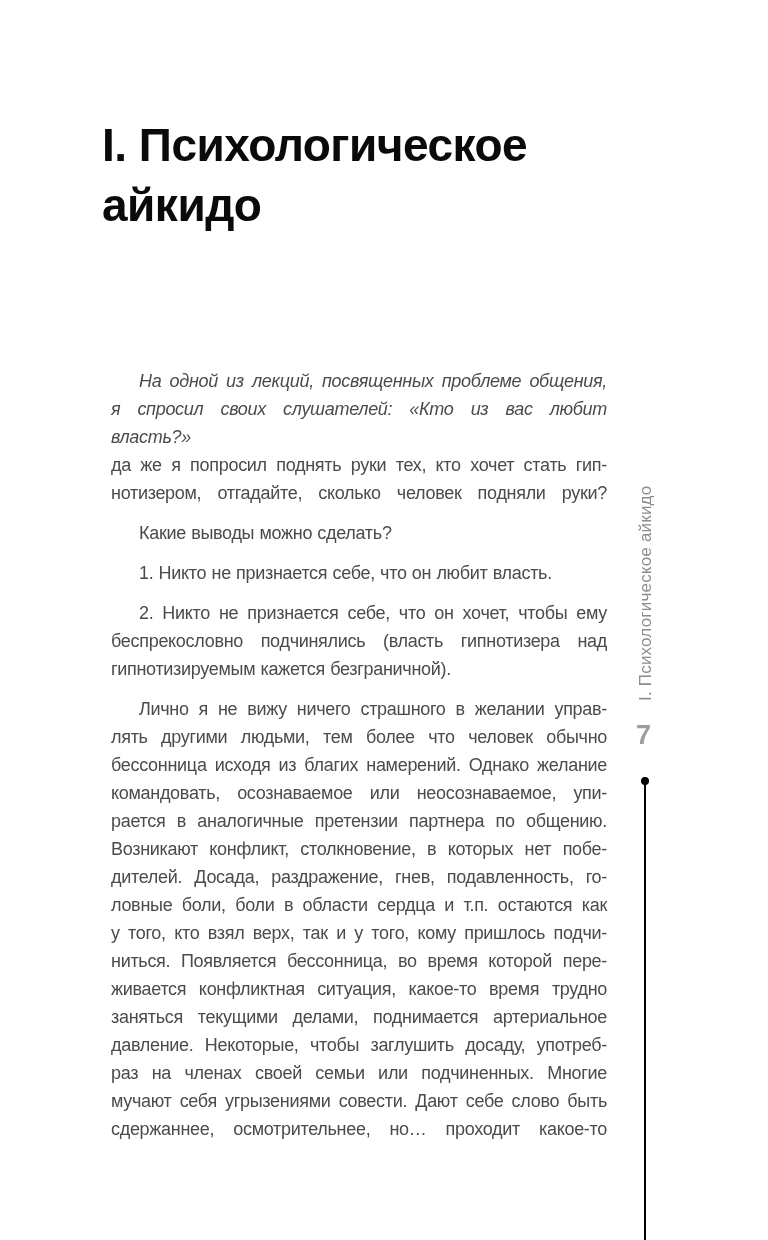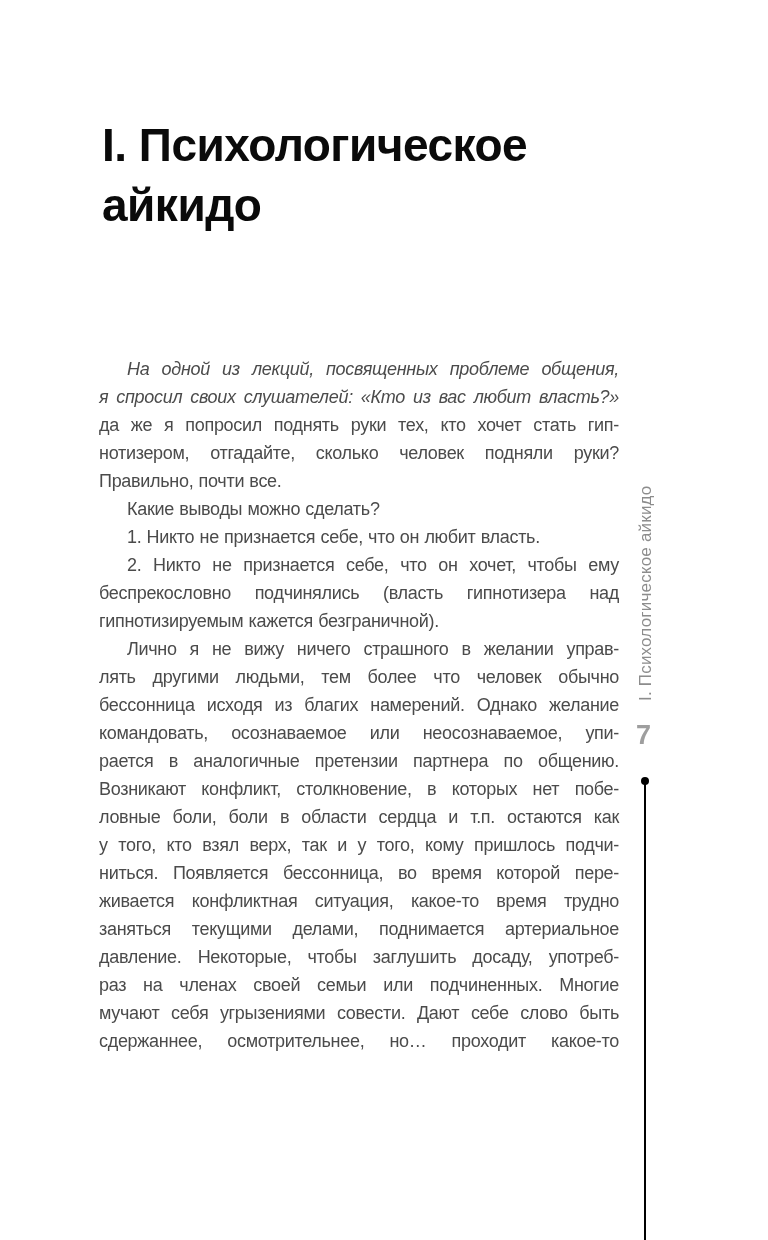--- a/index.html
+++ b/index.html
@@ -30,21 +30,21 @@
   
   .body-text {
     position: absolute;
     left: 99px; top: 355px;
     width: 520px;
     color: #4b4b4b;
     font-size: 18px;
     letter-spacing: -0.3px;
     word-spacing: 0.5px;
   }
-  .paragraph { margin: 0; }
+  .paragraph { margin: 12px; }
   .line {
     line-height: 28px;
     text-align: left;
     white-space: normal;
   }
   .line.just {
     text-align: justify;
     text-align-last: justify;
   }
   .line.ind { padding-left: 28px; }
@@ -97,40 +97,40 @@
     <div>I. Психологическое</div>
     <div>айкидо</div>
   </h1>
 
   <div class="body-text">
       <div class="paragraph">
         <div class="line it ind just">На одной из лекций, посвященных проблеме общения,</div>
         <div class="line it just">я спросил своих слушателей: «Кто из вас любит власть?»</div>
         <div class="line just">да же я попросил поднять руки тех, кто хочет стать гип-</div>
         <div class="line just">нотизером, отгадайте, сколько человек подняли руки?</div>
-        <div class="line">Правильно, почти все.</div>
       </div>
       <div class="paragraph">
         <div class="line ind">Какие выводы можно сделать?</div>
       </div>
       <div class="paragraph">
         <div class="line ind">1. Никто не признается себе, что он любит власть.</div>
       </div>
       <div class="paragraph">
         <div class="line ind just">2. Никто не признается себе, что он хочет, чтобы ему</div>
         <div class="line just">беспрекословно подчинялись (власть гипнотизера над</div>
         <div class="line">гипнотизируемым кажется безграничной).</div>
       </div>
       <div class="paragraph">
         <div class="line ind just">Лично я не вижу ничего страшного в желании управ-</div>
         <div class="line just">лять другими людьми, тем более что человек обычно</div>
         <div class="line just">бессонница исходя из благих намерений. Однако желание</div>
         <div class="line just">командовать, осознаваемое или неосознаваемое, упи-</div>
         <div class="line just">рается в аналогичные претензии партнера по общению.</div>
         <div class="line just">Возникают конфликт, столкновение, в которых нет побе-</div>
+        <div class="line just">дителей. Досада, раздражение, гнев, подавленность, го-</div>
         <div class="line just">ловные боли, боли в области сердца и т.п. остаются как</div>
         <div class="line just">у того, кто взял верх, так и у того, кому пришлось подчи-</div>
         <div class="line just">ниться. Появляется бессонница, во время которой пере-</div>
         <div class="line just">живается конфликтная ситуация, какое-то время трудно</div>
         <div class="line just">заняться текущими делами, поднимается артериальное</div>
         <div class="line just">давление. Некоторые, чтобы заглушить досаду, употреб-</div>
         <div class="line just">раз на членах своей семьи или подчиненных. Многие</div>
         <div class="line just">мучают себя угрызениями совести. Дают себе слово быть</div>
         <div class="line just">сдержаннее, осмотрительнее, но… проходит какое-то</div>
       </div>

